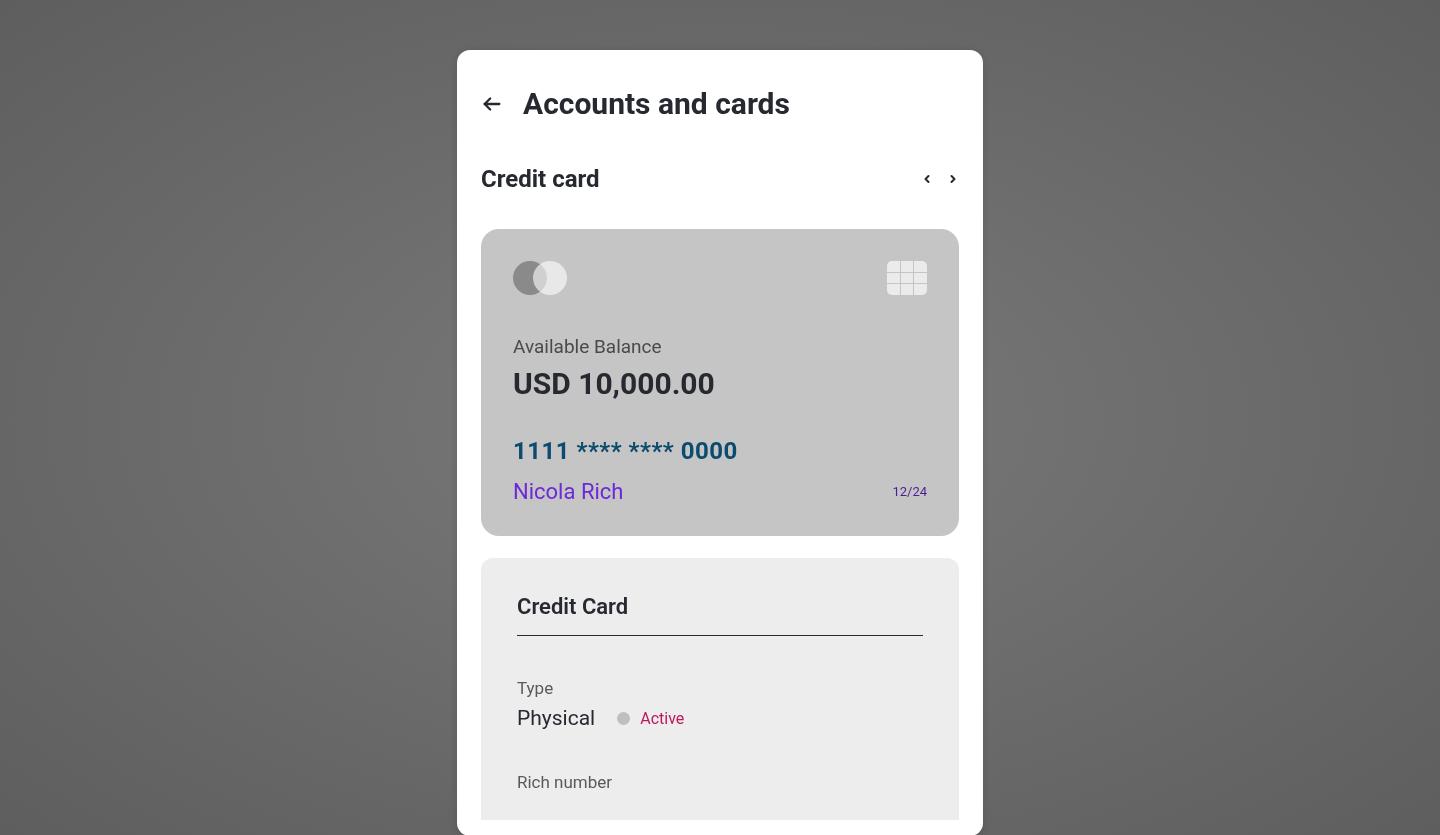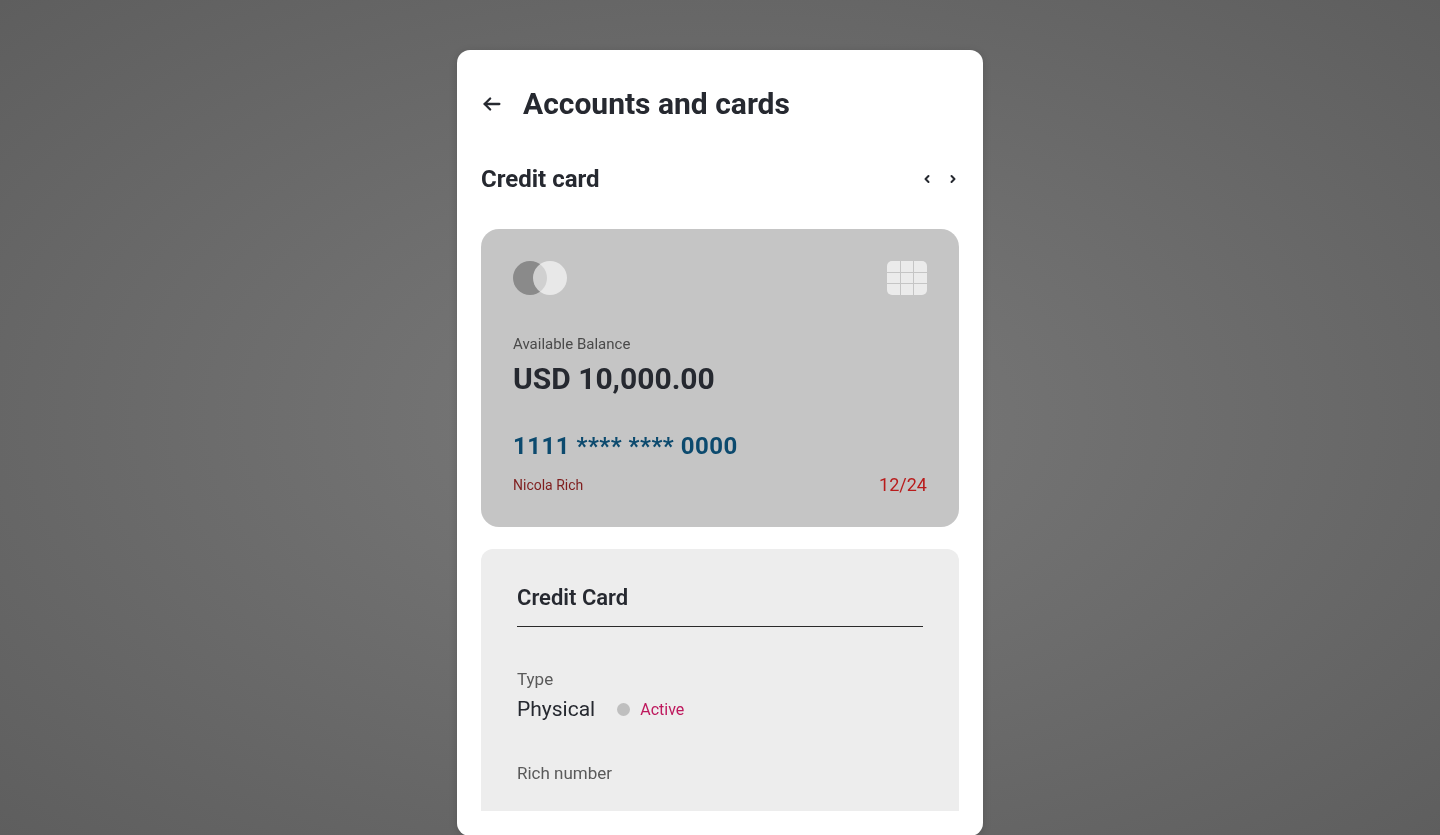--- a/index.html
+++ b/index.html
@@ -129,21 +129,21 @@
     .chip-h1, .chip-h2 {
       position: absolute;
       left: 0;
       width: 100%;
       height: 1px;
       background: #c5c5c5;
     }
     .chip-h1 { top: 33%; }
     .chip-h2 { top: 66%; }
     .balance-label {
-      font-size: 15px;
+      font-size: 19px;
       color: #4a4a4a;
       margin-bottom: 8px;
     }
     .balance-value {
       font-size: 30px;
       font-weight: 700;
       color: #262930;
       margin-bottom: 36px;
     }
     .card-number {
@@ -152,26 +152,26 @@
       color: #0c4a6e;
       margin-bottom: 14px;
       letter-spacing: 0.5px;
     }
     .card-bottom {
       display: flex;
       justify-content: space-between;
       align-items: center;
     }
     .card-holder {
-      font-size: 14px;
-      color: #7f1d1d;
+      font-size: 22px;
+      color: #6d28d9;
     }
     .card-expiry {
-      font-size: 18px;
-      color: #b91c1c;
+      font-size: 13px;
+      color: #4c1d95;
     }
     .details-panel {
       background: #ededed;
       border-radius: 12px 12px 0 0;
       padding: 36px 36px 20px 36px;
     }
     .details-title {
       font-size: 22px;
       font-weight: 600;
       color: #262930;

